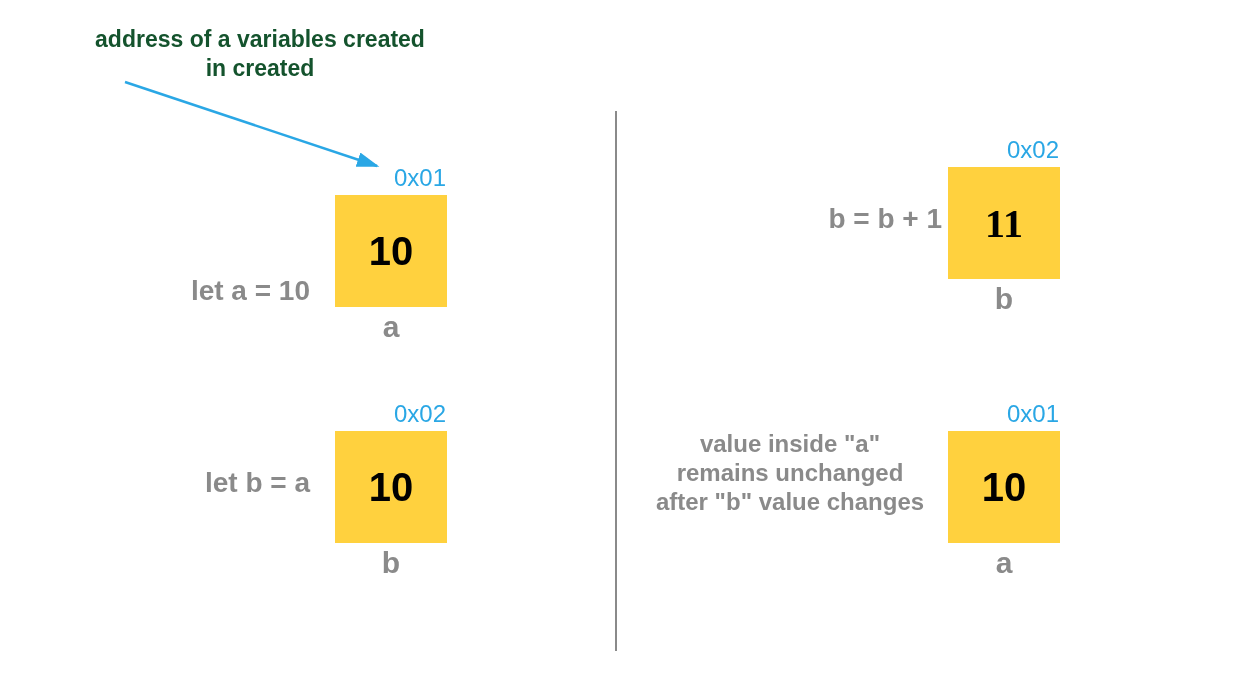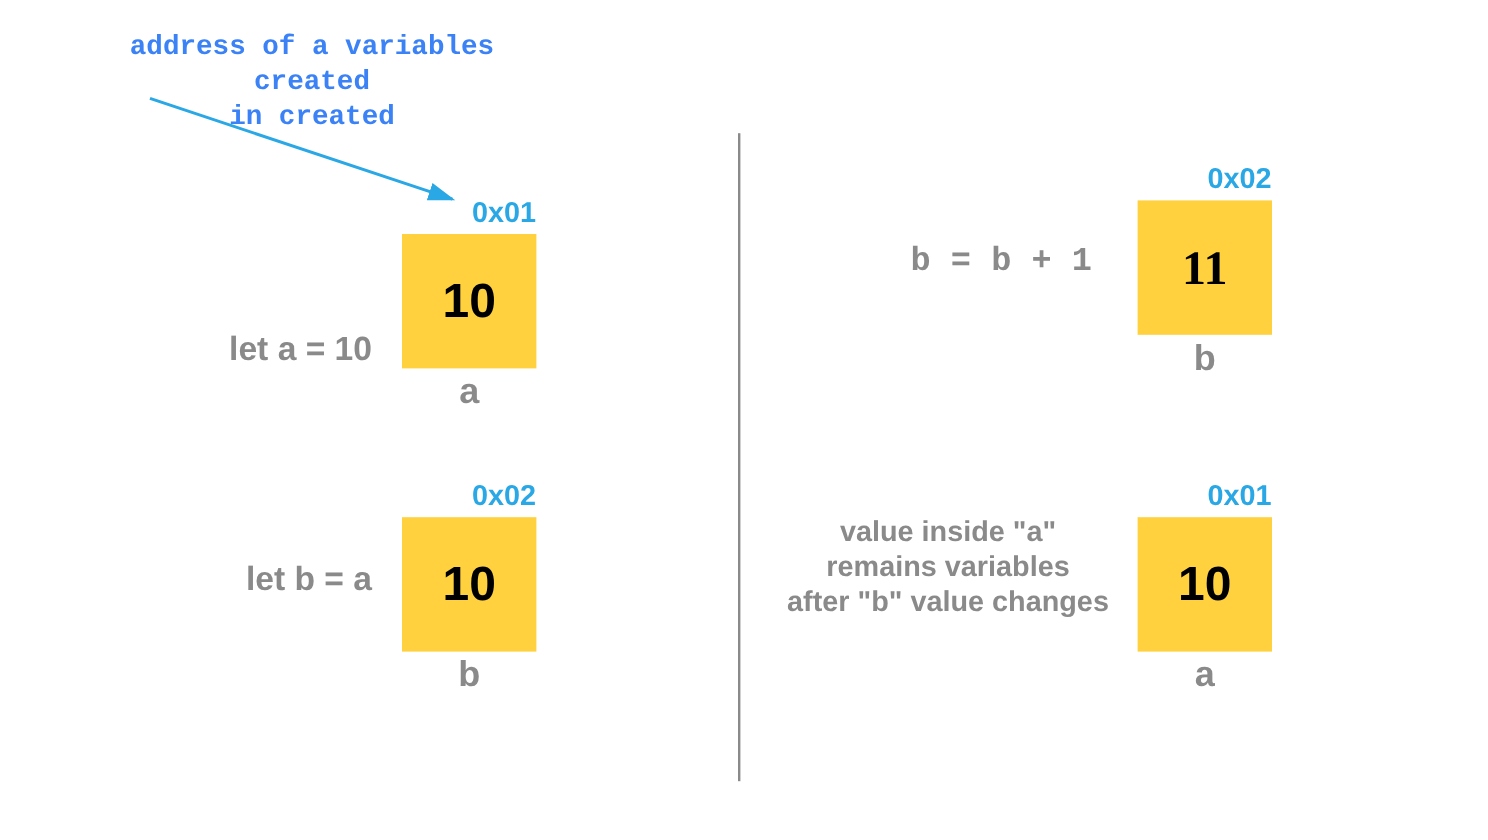--- a/index.html
+++ b/index.html
@@ -8,40 +8,39 @@
     width: 1240px;
     height: 700px;
     background: #ffffff;
     font-family: "Segoe UI", "Helvetica Neue", Arial, sans-serif;
     position: relative;
     overflow: hidden;
   }
   .annot {
     position: absolute;
     font-weight: 800;
-    color: #3b82f6;
+    color: #14532d;
     font-size: 23px;
     line-height: 1.25;
     text-align: center;
-    font-family: Liberation Mono, monospace;
   }
   .code-label {
     position: absolute;
     font-weight: 700;
     color: #8a8a8a;
     font-size: 28px;
     line-height: 1.2;
     text-align: right;
   }
   .code-label.center {
     text-align: center;
   }
   .addr {
     position: absolute;
-    font-weight: 700;
+    font-weight: 400;
     color: #2aa7e5;
     font-size: 24px;
     text-align: center;
   }
   .box {
     position: absolute;
     width: 112px;
     height: 112px;
     background: #ffd13e;
     display: flex;
@@ -95,28 +94,28 @@
 <div class="varname" style="left:335px; top:310px; width:112px;">a</div>
 
 <div class="addr" style="left:380px; top:400px; width:80px;">0x02</div>
 <div class="code-label" style="left:100px; top:466px; width:210px;">let b = a</div>
 <div class="box" style="left:335px; top:431px;">
   <span>10</span>
 </div>
 <div class="varname" style="left:335px; top:546px; width:112px;">b</div>
 
 <div class="addr" style="left:993px; top:136px; width:80px;">0x02</div>
-<div class="code-label" style="left:700px; top:202px; width:210px;font-family:Liberation Mono, monospace;">b = b + 1</div>
+<div class="code-label" style="left:732px; top:202px; width:210px;">b = b + 1</div>
 <div class="box" style="left:948px; top:167px;font-family:Liberation Serif, serif;">
   <span>11</span>
 </div>
 <div class="varname" style="left:948px; top:282px; width:112px;">b</div>
 
 <div class="addr" style="left:993px; top:400px; width:80px;">0x01</div>
 <div class="code-label center" style="left:640px; top:430px; width:300px; font-size:24px;">
   <span>value inside "a"</span><br>
-  <span>remains variables</span><br>
+  <span>remains unchanged</span><br>
   <span>after "b" value changes</span>
 </div>
 <div class="box" style="left:948px; top:431px;">
   <span>10</span>
 </div>
 <div class="varname" style="left:948px; top:546px; width:112px;">a</div>
 
 </body></html>

